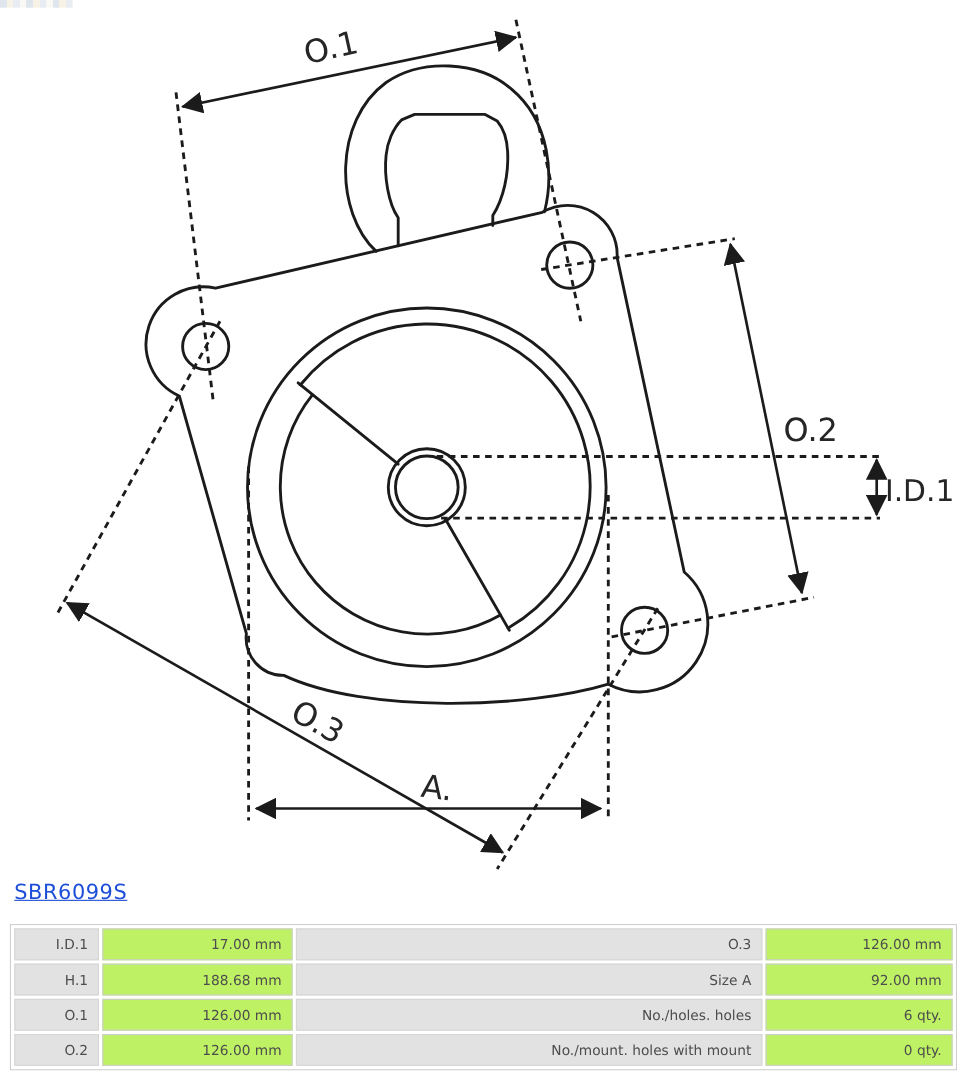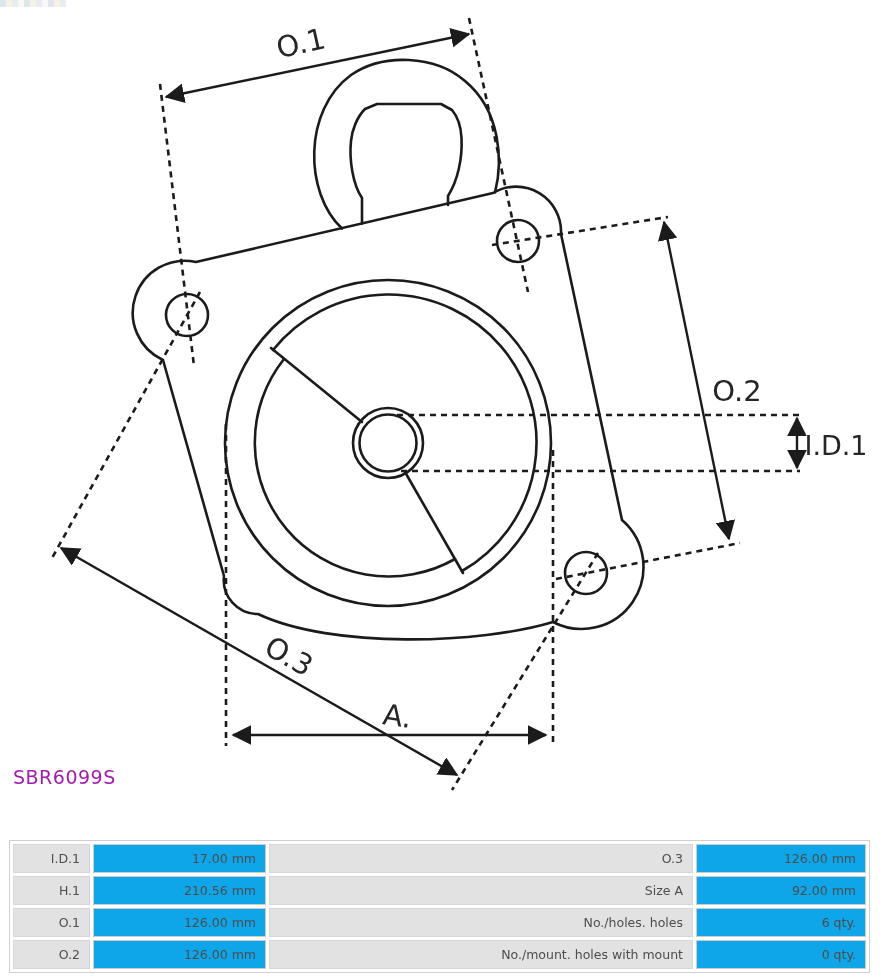--- a/index.html
+++ b/index.html
@@ -1,25 +1,25 @@
 <!DOCTYPE html>
 <html><head>
 <meta charset="utf-8">
 <style>
   html,body{margin:0;padding:0;background:#ffffff;width:889px;font-family:"DejaVu Sans","Liberation Sans",sans-serif;}
   .page{position:relative;width:889px;height:979px;background:#fff;overflow:hidden;}
   .corner-artifact{position:absolute;left:0;top:0;width:66px;height:7px;opacity:.45;
     background:repeating-linear-gradient(90deg,#b9c6d8 0 6px,#efe3c8 6px 12px,#cdd6e4 12px 18px,#f3f0e6 18px 24px);}
   .drawing-wrap{position:absolute;left:0;top:0;width:889px;height:792px;}
   svg text{font-family:"DejaVu Sans","Liberation Sans",sans-serif;fill:#262626;}
-  .part-title{position:absolute;left:13px;top:766px;font-size:19px;letter-spacing:.5px;color:#a21caf;}
+  .part-title{position:absolute;left:13px;top:800px;font-size:19px;letter-spacing:.5px;color:#1d4ed8;text-decoration:underline;}
   .spec-table{position:absolute;left:10px;top:841px;border-collapse:separate;border-spacing:3px;
     background:#fff;outline:1px solid #cfcfcf;}
   .spec-table td{font-size:12.5px;color:#4d4d4d;text-align:right;padding:0 9px;height:27px;
-    border:1px solid #cccccc;background:#0ea5e9;white-space:nowrap;}
+    border:1px solid #cccccc;background:#bef264;white-space:nowrap;}
   .spec-table td.key{background:#e2e2e2;border-color:#d6d6d6;}
   .spec-table td.c1{width:57px;}
   .spec-table td.c2{width:153px;}
   .spec-table td.c3{width:404px;}
   .spec-table td.c4{width:150px;}
 </style>
 </head>
 <body>
 
 <div class="page">
@@ -115,21 +115,21 @@
   <table class="spec-table">
     <tbody>
       <tr>
         <td class="key c1">I.D.1</td>
         <td class="c2">17.00 mm</td>
         <td class="key c3">O.3</td>
         <td class="c4">126.00 mm</td>
       </tr>
       <tr>
         <td class="key c1">H.1</td>
-        <td class="c2">210.56 mm</td>
+        <td class="c2">188.68 mm</td>
         <td class="key c3">Size A</td>
         <td class="c4">92.00 mm</td>
       </tr>
       <tr>
         <td class="key c1">O.1</td>
         <td class="c2">126.00 mm</td>
         <td class="key c3">No./holes. holes</td>
         <td class="c4">6 qty.</td>
       </tr>
       <tr>

